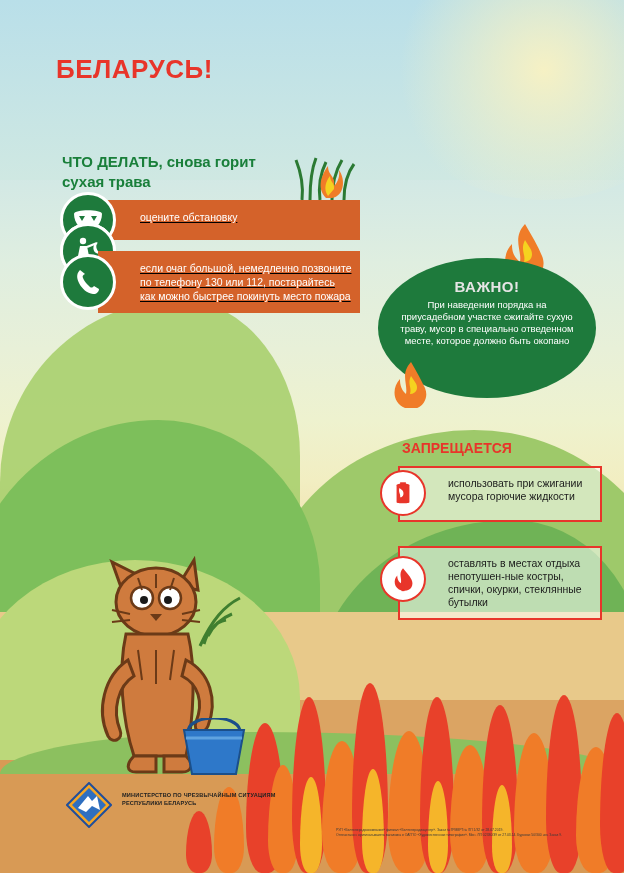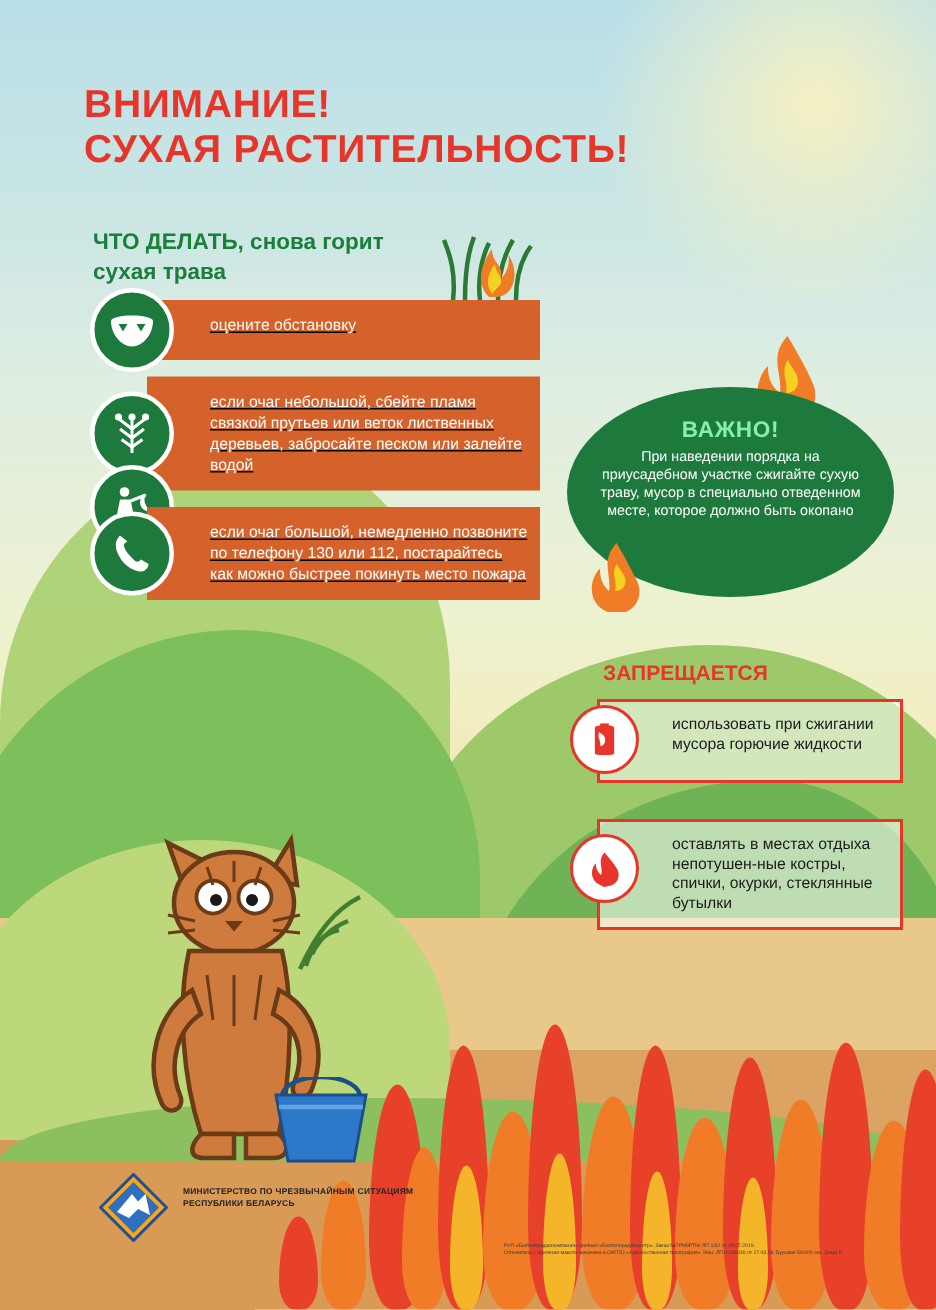--- a/index.html
+++ b/index.html
@@ -63,21 +63,21 @@
   }
   .step .circle svg{width:34px;height:34px;}
 
   
   .important{
     position:absolute;left:378px;top:258px;width:218px;height:140px;
     background:#1e7a3c;border-radius:50%;
     color:#ffffff;text-align:center;box-sizing:border-box;
     padding:20px 22px 0 22px;
   }
-  .important h3{margin:0 0 4px 0;font-size:15px;color:#86efac;letter-spacing:.5px;}
+  .important h3{margin:0 0 4px 0;font-size:15px;color:#e5e5e5;letter-spacing:.5px;}
   .important p{margin:0;font-size:9.5px;line-height:12px;}
 
   
   .prohead{
     position:absolute;left:384px;top:440px;
     color:#e8352a;font-weight:bold;font-size:14px;margin-left:18px;
   }
   .probox{
     position:absolute;left:398px;width:204px;
     border:2px solid #e8352a;background:rgba(255,255,255,.55);
@@ -189,22 +189,21 @@
         <path d="M18 52 C18 32 20 20 24 10"></path>
       <path d="M28 52 C26 36 30 22 34 14"></path>
         <path d="M40 52 C40 34 44 22 50 12"></path>
       <path d="M52 52 C52 36 56 24 62 16"></path>
     </g>
     <path d="M34 50 C24 40 30 26 36 18 C36 28 44 28 42 38 C46 34 48 28 47 22 C54 32 52 48 40 50 Z" fill="#f07c28"></path>
     <path d="M36 48 C31 41 34 33 38 28 C38 34 43 35 42 41 Z" fill="#f5d21f"></path>
   </svg>
 
   <div class="title">
-    <div>ВНИМАНИЕ!</div>
-    <div>СУХАЯ РАСТИТЕЛЬНОСТЬ!</div>
+    <div>БЕЛАРУСЬ!</div>
   </div>
 
   <div class="subtitle">
     <span>ЧТО ДЕЛАТЬ,</span><span> снова горит</span>
     <div>сухая трава</div>
   </div>
 
   <div class="steps">
 
     <div class="step">
@@ -212,21 +211,20 @@
       <div class="circle">
         <svg viewBox="0 0 34 34">
             <path d="M3 11 C3 6 31 6 31 11 C31 20 24 28 17 28 C10 28 3 20 3 11 Z" fill="#ffffff"></path>
             <path d="M8 13 L14 13 L11 18 Z" fill="#1e7a3c"></path>
             <path d="M20 13 L26 13 L23 18 Z" fill="#1e7a3c"></path>
           </svg>
       </div>
     </div>
 
     <div class="step">
-      <div class="bar">если очаг небольшой, сбейте пламя связкой прутьев или веток лиственных деревьев,  забросайте песком или залейте  водой</div>
       <div class="circle">
         <svg viewBox="0 0 34 34">
             <g stroke="#ffffff" stroke-width="2" fill="none">
               <path d="M17 30 L17 8"></path>
               <path d="M17 14 L8 7 M17 14 L26 7 M17 20 L9 14 M17 20 L25 14 M17 26 L10 21 M17 26 L24 21"></path>
             </g>
             <circle cx="8" cy="6" r="2.4" fill="#fff"></circle>
             <circle cx="26" cy="6" r="2.4" fill="#fff"></circle>
             <circle cx="17" cy="6" r="2.4" fill="#fff"></circle>
           </svg>

